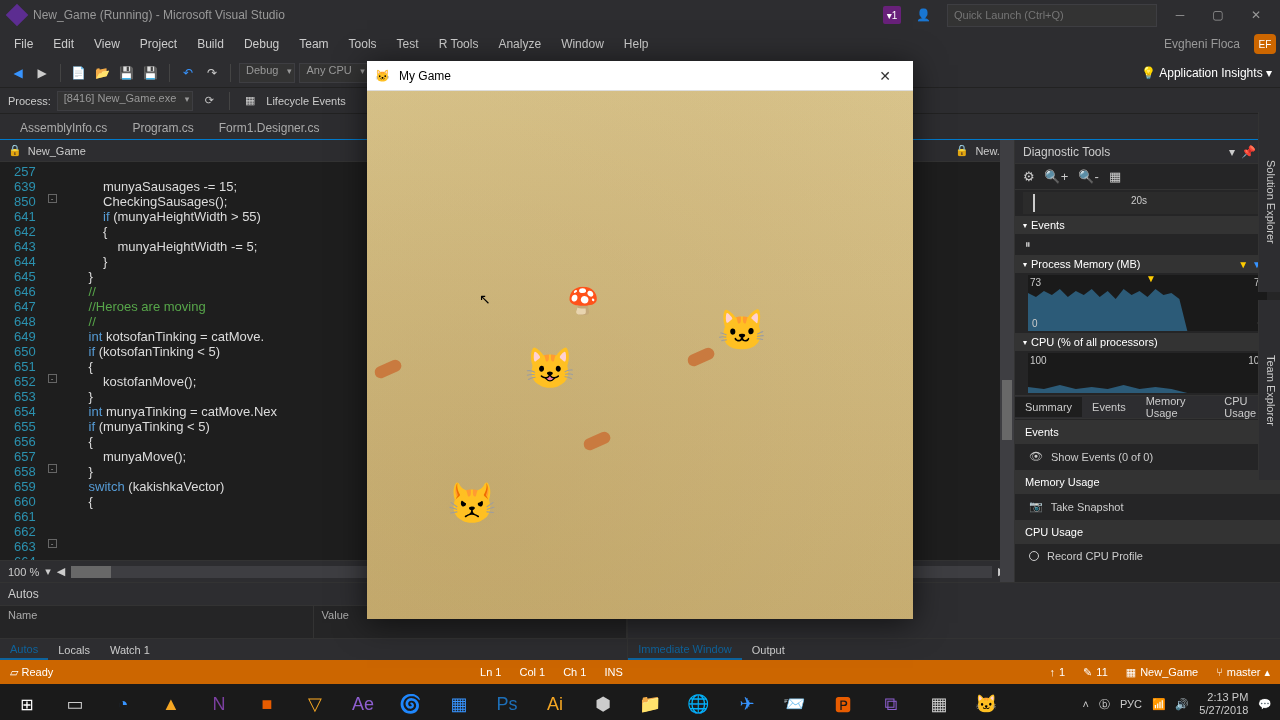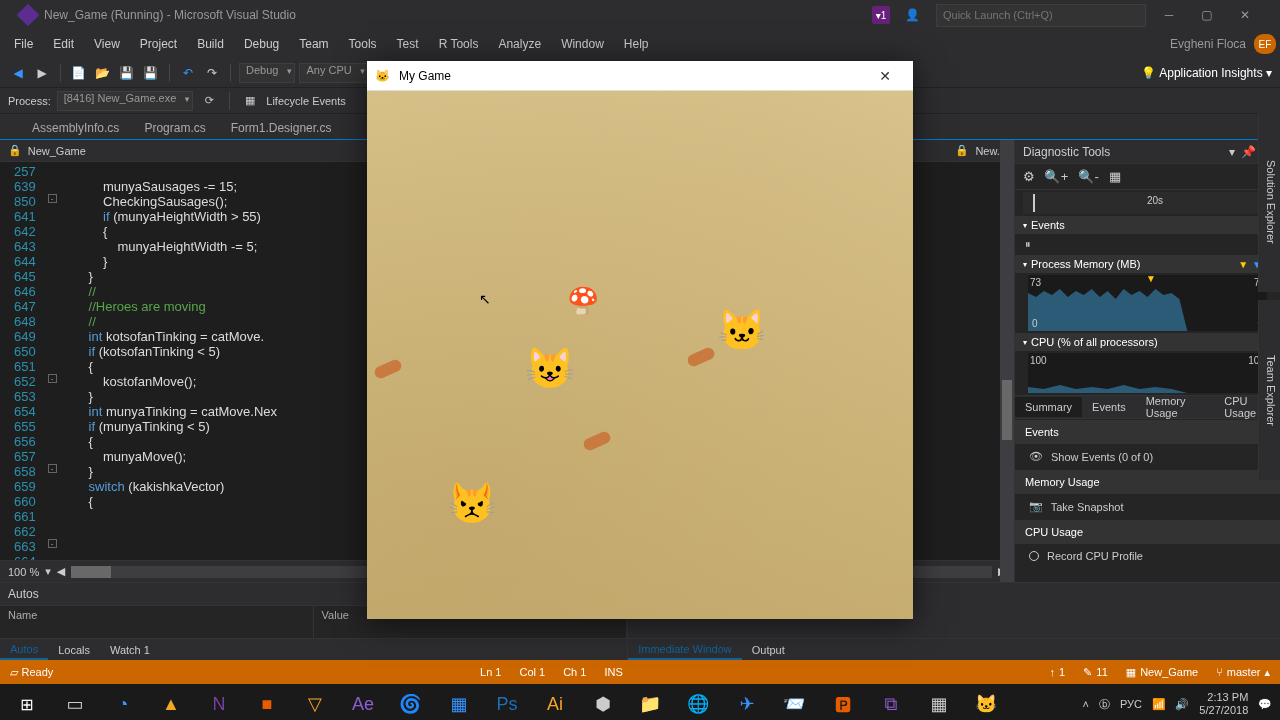--- a/index.html
+++ b/index.html
@@ -1,43 +1,43 @@
 <!DOCTYPE html>
 <html><head>
 <meta charset="utf-8">
 <style>
 *{box-sizing:border-box;margin:0;padding:0;font-family:'Segoe UI',Tahoma,sans-serif}
 body{width:1280px;height:720px;background:#2d2d30;color:#ccc;font-size:12px;overflow:hidden;position:relative}
 
-.titlebar{height:30px;background:#2d2d30;display:flex;align-items:center;padding:0 20px;gap:8px}
+.titlebar{height:30px;background:#2d2d30;display:flex;align-items:center;padding:0 9px;gap:8px}
 .vs-logo{width:16px;height:16px;background:#5c2d91;display:inline-block;transform:rotate(45deg)}
 .titlebar .ttl{font-size:12px;color:#999}
 .titlebar .spacer{flex:1}
 .ql{background:#333;border:1px solid #3e3e42;height:23px;width:210px;color:#999;padding:0 6px;font-size:11px}
 .tflag{background:#68217a;color:#fff;width:18px;height:18px;display:flex;align-items:center;justify-content:center;border-radius:2px;font-size:10px}
 .winbtn{width:30px;height:24px;display:flex;align-items:center;justify-content:center;color:#999}
 
 .menubar{height:28px;background:#2d2d30;display:flex;align-items:center;padding:0 4px}
 .menuitem{padding:4px 10px;color:#ccc;font-size:12px}
 .menubar .spacer{flex:1}
 .userlbl{color:#999;padding:0 8px}
-.ef{background:#cc6600;color:#fff;width:22px;height:20px;display:flex;align-items:center;justify-content:center;border-radius:9px;font-size:10px;}
+.ef{background:#cc6600;color:#fff;width:22px;height:20px;display:flex;align-items:center;justify-content:center;border-radius:4px;font-size:10px;margin-left:6px}
 
 .toolbar{height:30px;background:#2d2d30;border-bottom:1px solid #222;display:flex;align-items:center;padding:0 8px;gap:4px}
 .tbtn{width:20px;height:20px;display:flex;align-items:center;justify-content:center;color:#ccc;border-radius:2px}
 .tsep{width:1px;height:18px;background:#444;margin:0 4px}
 .combo{background:#333;border:1px solid #3e3e42;height:20px;padding:0 16px 0 6px;color:#999;font-size:11px;position:relative}
 .combo::after{content:'▾';position:absolute;right:3px;top:2px;font-size:9px}
 .play{color:#7cbb00}
 .ailk{color:#fff;font-size:12px;margin-left:auto}
 
 .procbar{height:26px;background:#2d2d30;border-bottom:1px solid #222;display:flex;align-items:center;padding:0 8px;gap:6px;font-size:11px;color:#ccc}
 .procbar .combo{min-width:130px}
 
-.doctabs{height:26px;background:#2d2d30;display:flex;align-items:flex-end;border-bottom:1px solid #007acc;padding-left:20px;gap:1px}
+.doctabs{height:26px;background:#2d2d30;display:flex;align-items:flex-end;border-bottom:1px solid #007acc;padding-left:8px;gap:1px}
 .doctab{padding:4px 12px;background:#2d2d30;color:#aaa;font-size:12px;border-top:1px solid transparent}
 
 .mainrow{display:flex;height:442px}
 
 .codewrap{flex:1;display:flex;flex-direction:column;background:#1e1e1e;position:relative}
 .codeheader{height:22px;background:#2d2d30;display:flex;align-items:center;padding:0 8px;gap:6px;font-size:11px;color:#ccc;border-bottom:1px solid #333}
 .lock{color:#ccc}
 .code{display:flex;flex:1;overflow:hidden;font-family:Consolas,monospace;font-size:13px;line-height:15px}
 .lnums{background:#1e1e1e;color:#2b91af;text-align:right;padding:2px 10px 2px 14px;user-select:none}
 .fold{width:14px;background:#1e1e1e;position:relative}
@@ -269,21 +269,21 @@
       <span>✕</span>
     </div>
     <div class="diagtb">
       <span class="ico">⚙</span>
       <span class="ico">🔍+</span>
       <span class="ico">🔍-</span>
       <span class="ico">▦</span>
     </div>
     <div class="timeline">
       <div class="marker" style="left:10px"></div>
-      <div class="lbl" style="left:124px">20s</div>
+      <div class="lbl" style="left:108px">20s</div>
       <div class="marker" style="right:10px"></div>
     </div>
     <div class="sect">
         <span class="tri">▾</span>
         <span>Events</span>
       </div>
     <div class="subrow">
         <span>⏸</span>
       </div>
     <div class="sect">

